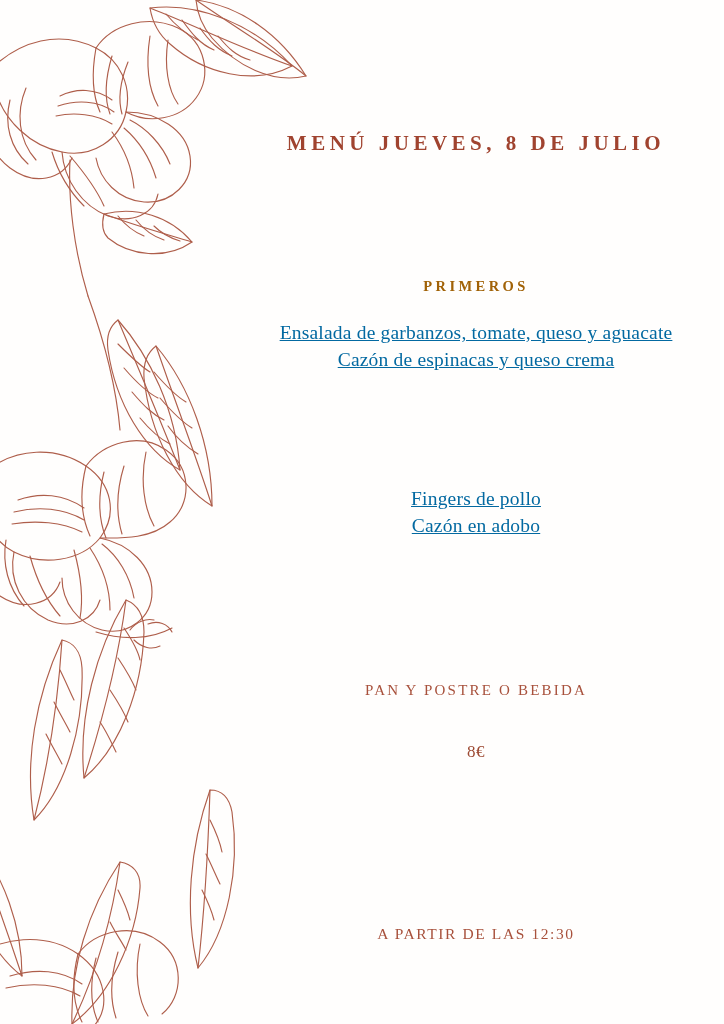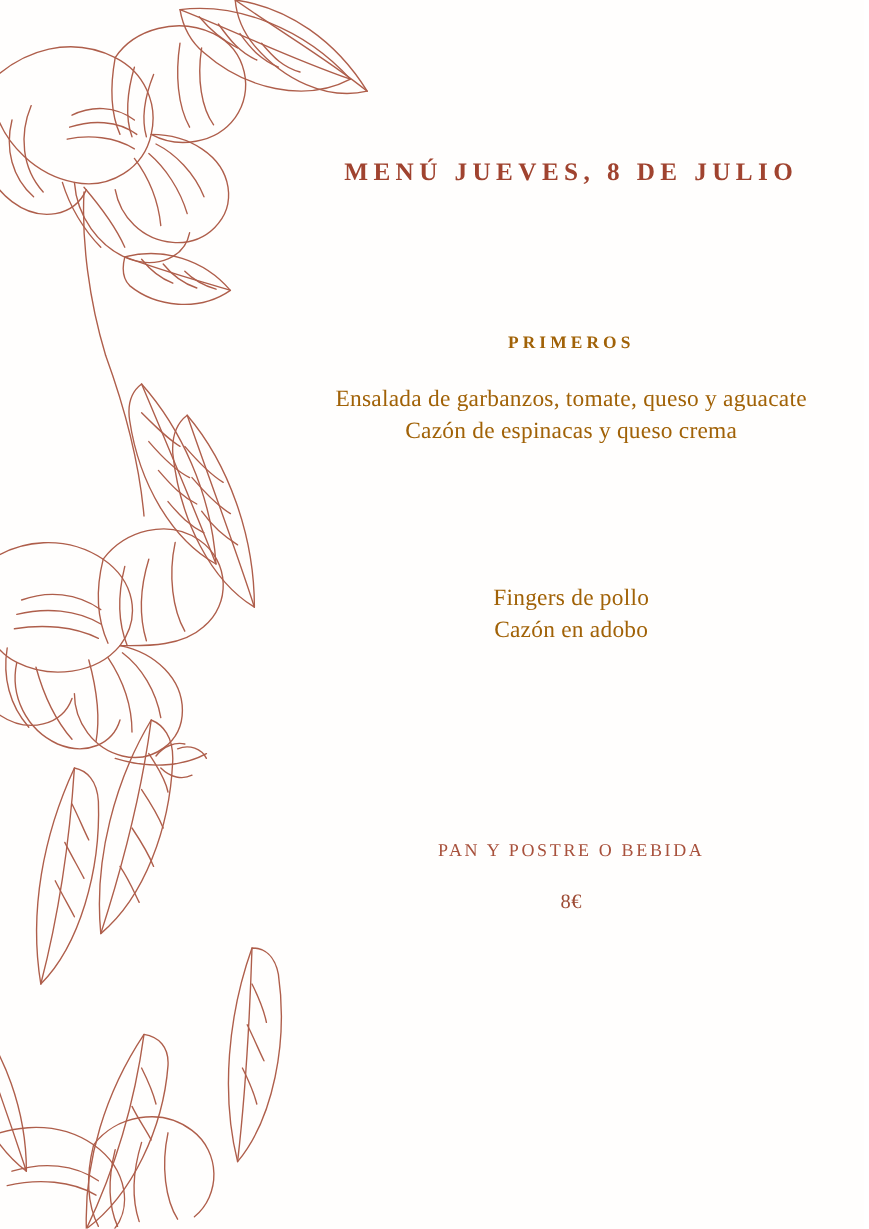--- a/index.html
+++ b/index.html
@@ -72,38 +72,38 @@
     letter-spacing: 3.4px;
     color: #a16207;
     text-transform: uppercase;
     margin: 0 0 24px 0;
   }
 
   .dish {
     font-family: "Liberation Serif", serif;
     font-size: 19.5px;
     line-height: 27px;
-    color: #a16207;
+    color: #0369a1;
     letter-spacing: 0.2px;
+    text-decoration: underline;
   }
 
   #sec-primeros { top: 278px; }
   #sec-segundos { top: 485px; }
 
   .note {
     position: absolute;
     left: 0;
     width: 400px;
     text-align: center;
     font-family: "Liberation Serif", serif;
     font-size: 15px;
     letter-spacing: 2.2px;
     color: #a8513c;
     text-transform: uppercase;
-    margin-top: 19px;
   }
 
   #note-pan { top: 682px; }
 
   .price {
     position: absolute;
     left: 0;
     width: 400px;
     text-align: center;
     top: 742px;
@@ -251,15 +251,16 @@
 
     <div class="section" id="sec-segundos">
       <div class="dish">Fingers de pollo</div>
       <div class="dish">Cazón en adobo</div>
     </div>
 
     <div class="note" id="note-pan">PAN Y POSTRE O BEBIDA</div>
 
     <div class="price">8€</div>
 
+    <div class="note" id="note-hora">A PARTIR DE LAS 12:30</div>
 
   </div>
 </div>
 
 </body></html>

